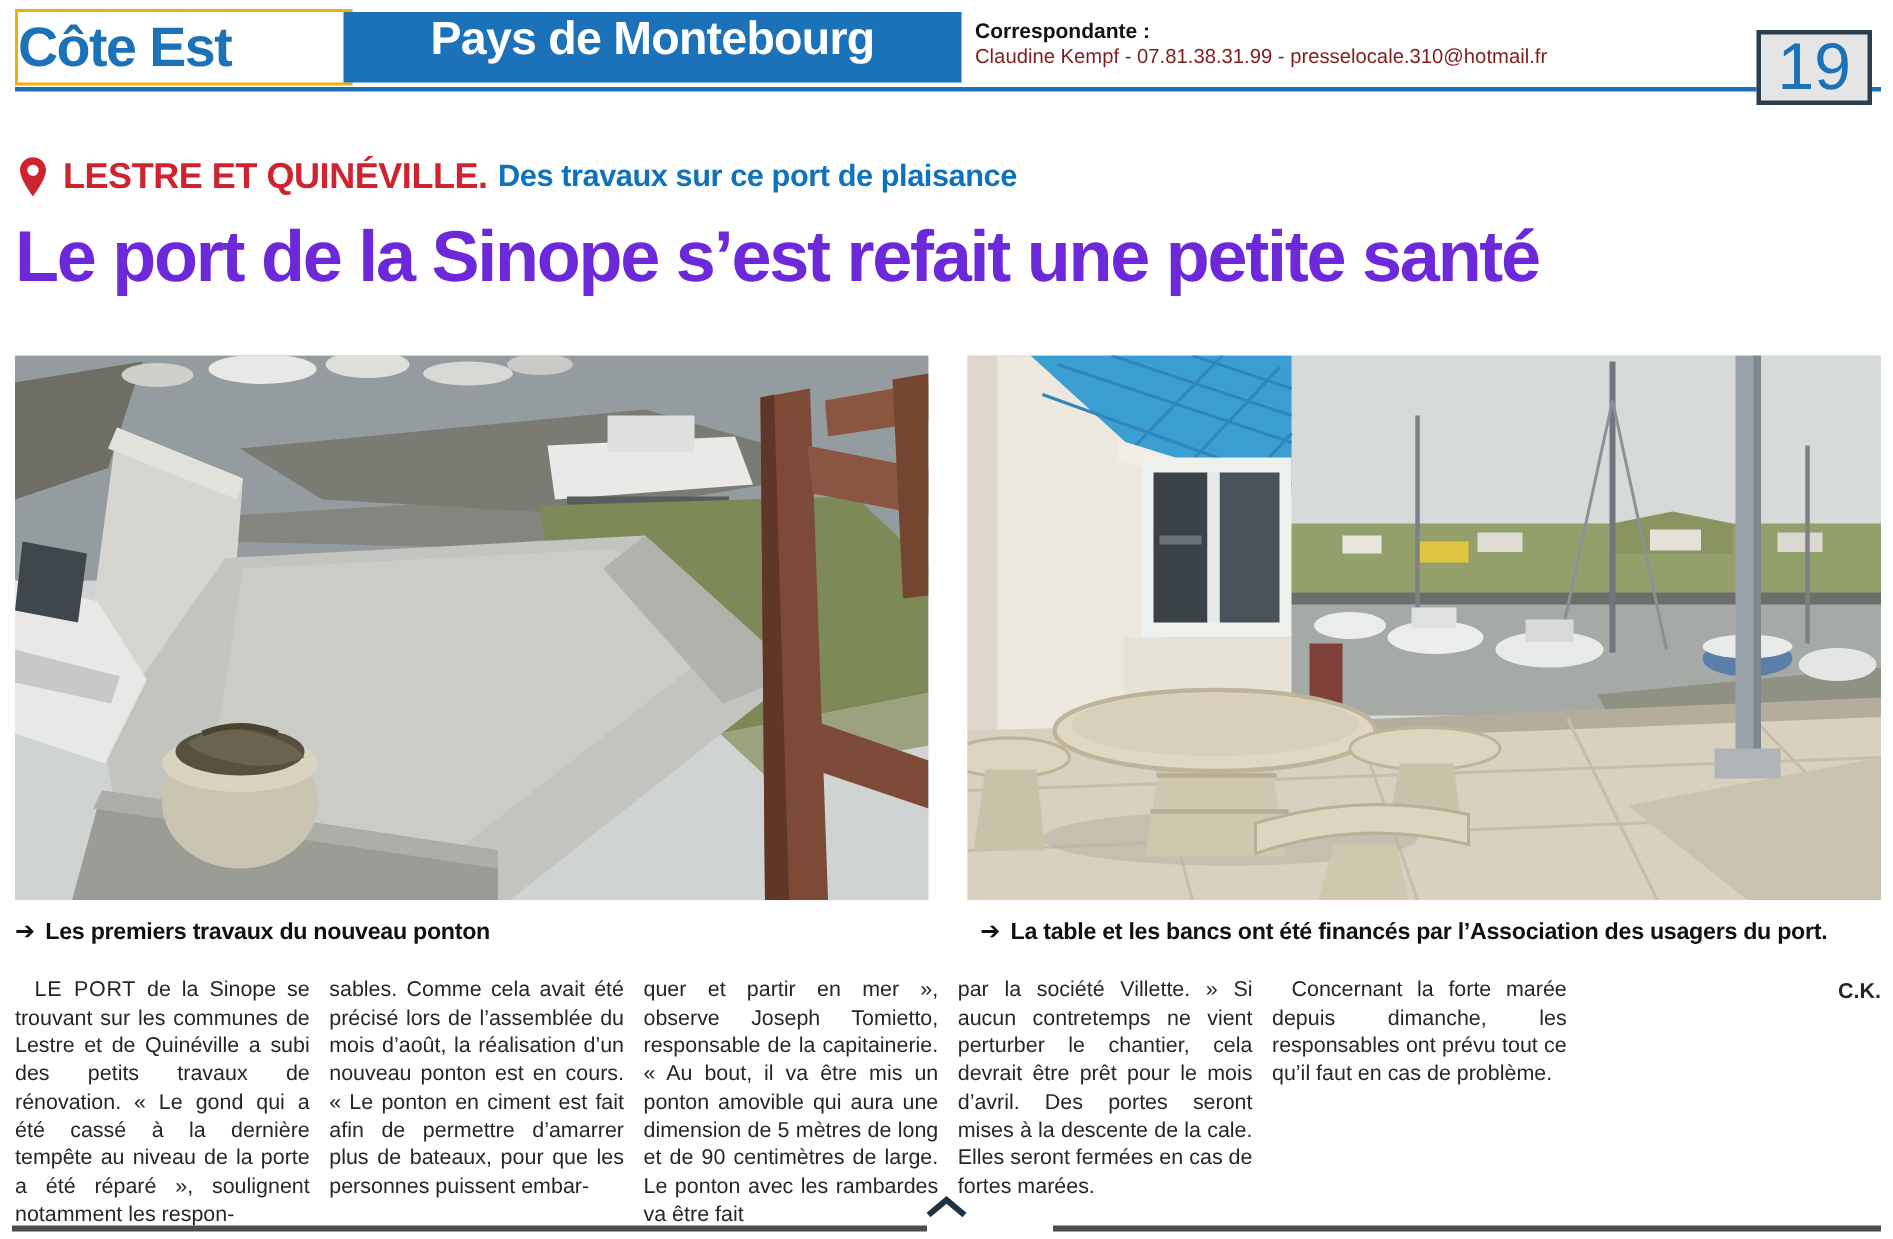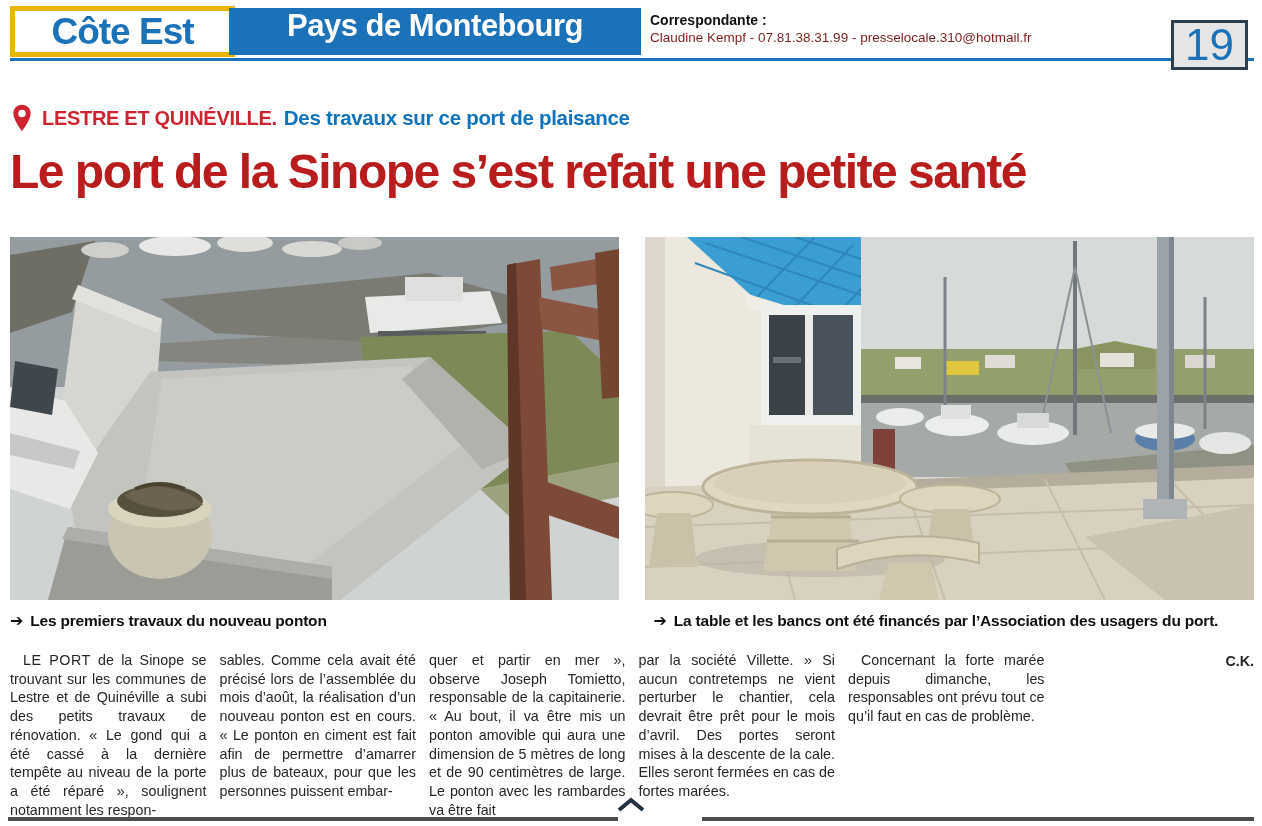--- a/index.html
+++ b/index.html
@@ -1,42 +1,42 @@
 <!DOCTYPE html>
 <html><head>
 <meta charset="utf-8">
 <style>
   html,body{margin:0;padding:0;background:#ffffff;}
   .page{position:relative;width:1262px;height:826px;background:#ffffff;overflow:hidden;
         font-family:"Liberation Sans",sans-serif;color:#1c1c1c;}
 
   
   .brand-box{position:absolute;left:10px;top:6px;width:225px;height:51px;background:#fff;
-             border:5px solid #eab308;box-sizing:border-box;display:flex;align-items:center;justify-content:center;}
+             border:2px solid #eab308;box-sizing:border-box;display:flex;align-items:center;}
   .brand-text{color:#1b72b8;font-size:37px;font-weight:bold;letter-spacing:-1px;}
   .section-bar{position:absolute;left:229px;top:8px;width:412px;height:47px;background:#1b72b8;
                display:flex;align-items:flex-start;justify-content:center;}
   .section-text{color:#ffffff;font-size:31px;font-weight:bold;letter-spacing:-0.5px;}
   .correspondent{position:absolute;left:650px;top:12px;line-height:1.25;}
   .corr-label{font-weight:bold;font-size:14px;color:#111;}
   .corr-info{font-size:13.5px;color:#7f1d1d;}
   .page-number-box{position:absolute;left:1171px;top:8px;width:77px;height:50px;background:#e5e5e5;
                    border:3px solid #2d3f4e;box-sizing:border-box;display:flex;align-items:center;justify-content:center;z-index:2;margin-top:12px;}
   .page-number{color:#1b72b8;font-size:44px;font-weight:400;line-height:1;}
   .header-rule{position:absolute;left:10px;top:58px;width:1244px;height:3px;background:#1b72b8;}
 
   
   .kicker{position:absolute;left:12px;top:104px;display:flex;align-items:center;}
   .pin{width:20px;height:28px;margin-right:10px;flex:0 0 auto;}
-  .kicker-loc{color:#cf2430;font-weight:bold;font-size:20px;letter-spacing:-0.3px;}
+  .kicker-loc{color:#cf2430;font-weight:bold;font-size:24px;letter-spacing:-0.3px;}
   .kicker-sub{color:#0f72bc;font-weight:bold;font-size:20.5px;margin-left:7px;letter-spacing:-0.3px;}
 
   
   .headline{position:absolute;left:10px;top:144px;margin:0;width:1100px;
-            font-size:48px;font-weight:bold;letter-spacing:-1.5px;color:#b91c1c;}
+            font-size:48px;font-weight:bold;letter-spacing:-1.5px;color:#6d28d9;}
 
   
   .photos{position:absolute;left:10px;top:237px;display:flex;gap:26px;}
   .photo{width:609px;height:363px;margin:0;background:#cfd3d2;}
   .photo svg{display:block;width:100%;height:100%;}
 
   
   .captions{position:absolute;left:10px;top:611px;width:1244px;display:flex;gap:43px;}
   .caption{width:609px;font-size:15.5px;font-weight:bold;color:#101010;letter-spacing:-0.2px;}
   .cap-arrow{margin-right:7px;font-weight:normal;font-size:16px;}

